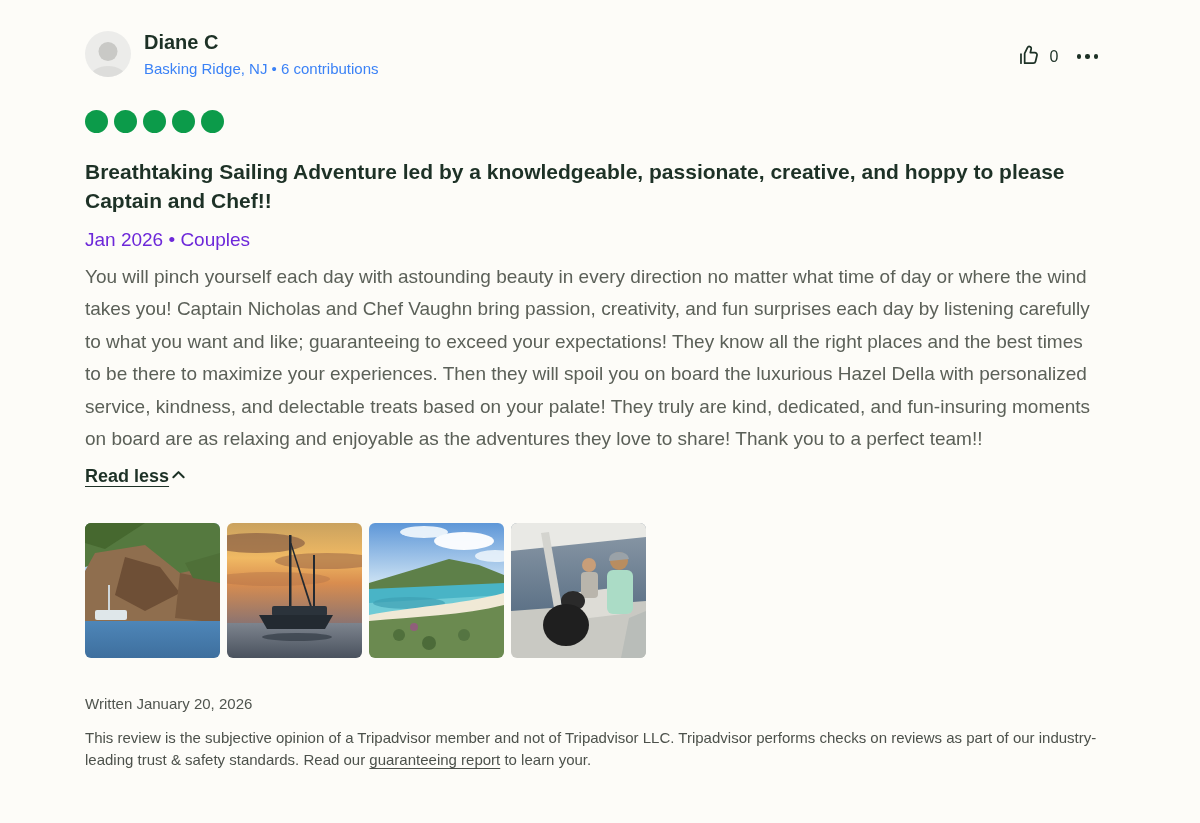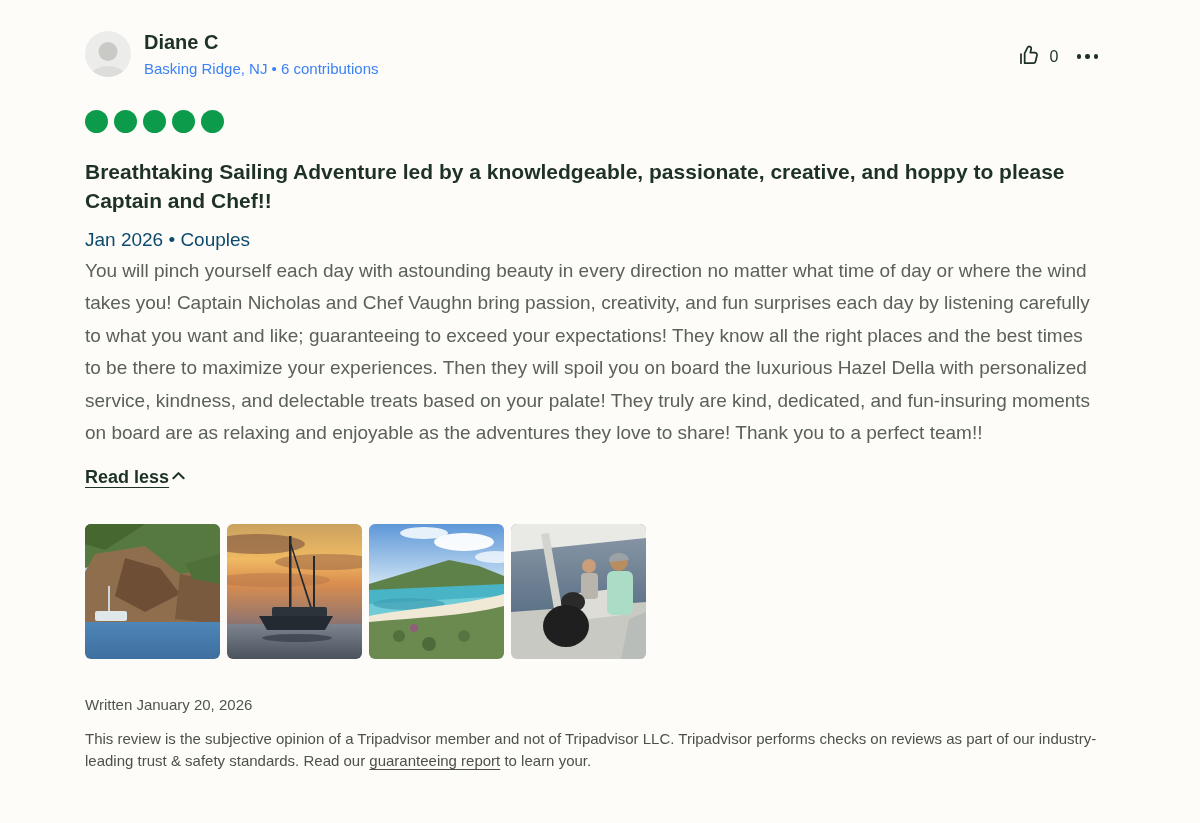--- a/index.html
+++ b/index.html
@@ -31,24 +31,24 @@
   .more-btn { display:flex; gap:4px; align-items:center; cursor:pointer; background:none; border:none; padding:6px 2px; }
   .dot { width:4.5px; height:4.5px; border-radius:50%; background:#1d3126; }
 
   
   .rating-row { margin-top:33px; display:flex; gap:6px; }
   .bubble { width:23px; height:23px; border-radius:50%; display:inline-block; }
 
   
   .review-title { margin-top:24px; font-size:21px; font-weight:bold; color:#1d3126;
     line-height:1.4; max-width:1000px; }
-  .trip-info { margin-top:13px; font-size:19px; color:#0c4a6e; }
-  .review-body { margin-top:4px; font-size:19px; line-height:1.71; color:#5b6058; max-width:1016px; }
-
-  .read-less { margin-top:16px; display:inline-flex; align-items:center; cursor:pointer; }
+  .trip-info { margin-top:13px; font-size:19px; color:#6d28d9; }
+  .review-body { margin-top:10px; font-size:19px; line-height:1.71; color:#5b6058; max-width:1016px; }
+
+  .read-less { margin-top:9px; display:inline-flex; align-items:center; cursor:pointer; }
   .read-less-label { font-size:18px; font-weight:bold; color:#1d3126; text-decoration:underline; text-underline-offset:4px; }
 
   
   .photo-row { margin-top:35px; display:flex; gap:7px; }
   .photo { width:135px; height:135px; border-radius:6px; overflow:hidden; cursor:pointer; flex:0 0 auto; }
   .photo svg { display:block; width:100%; height:100%; }
 
   
   .written-date { margin-top:37px; font-size:15px; color:#50554f; }
   .disclaimer { margin-top:15px; font-size:15px; line-height:1.5; color:#4c514b; max-width:1016px; }

